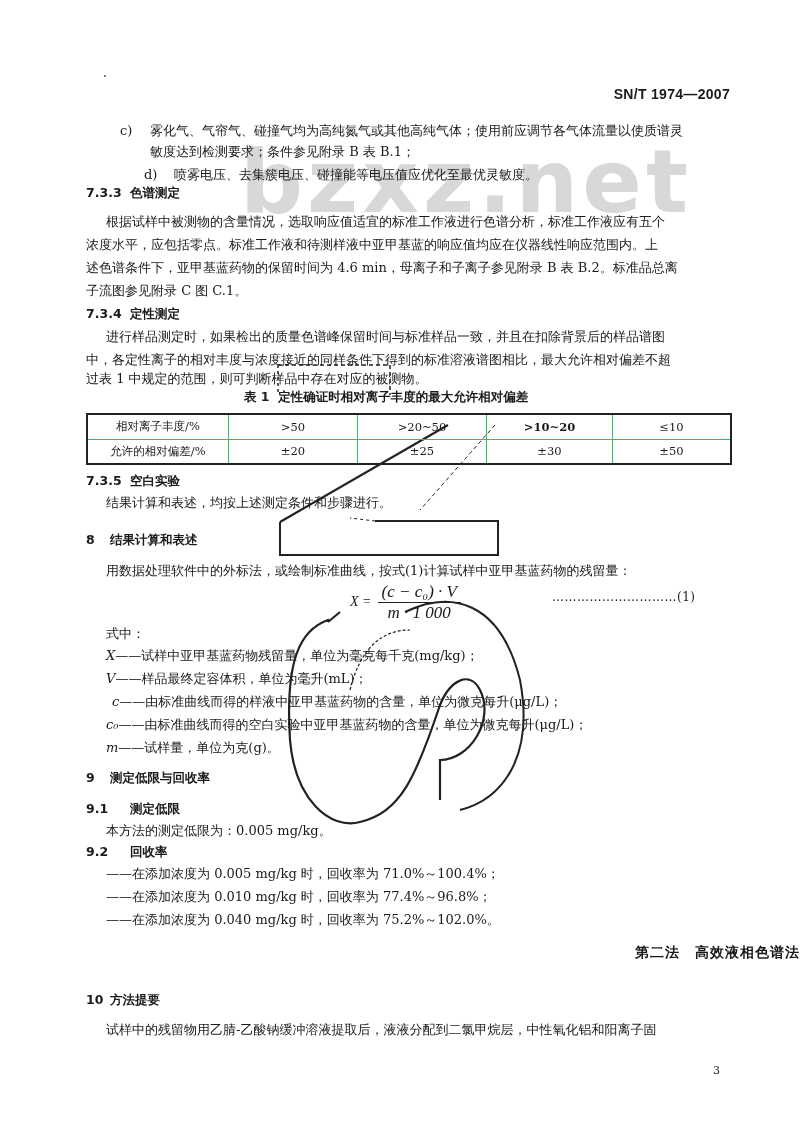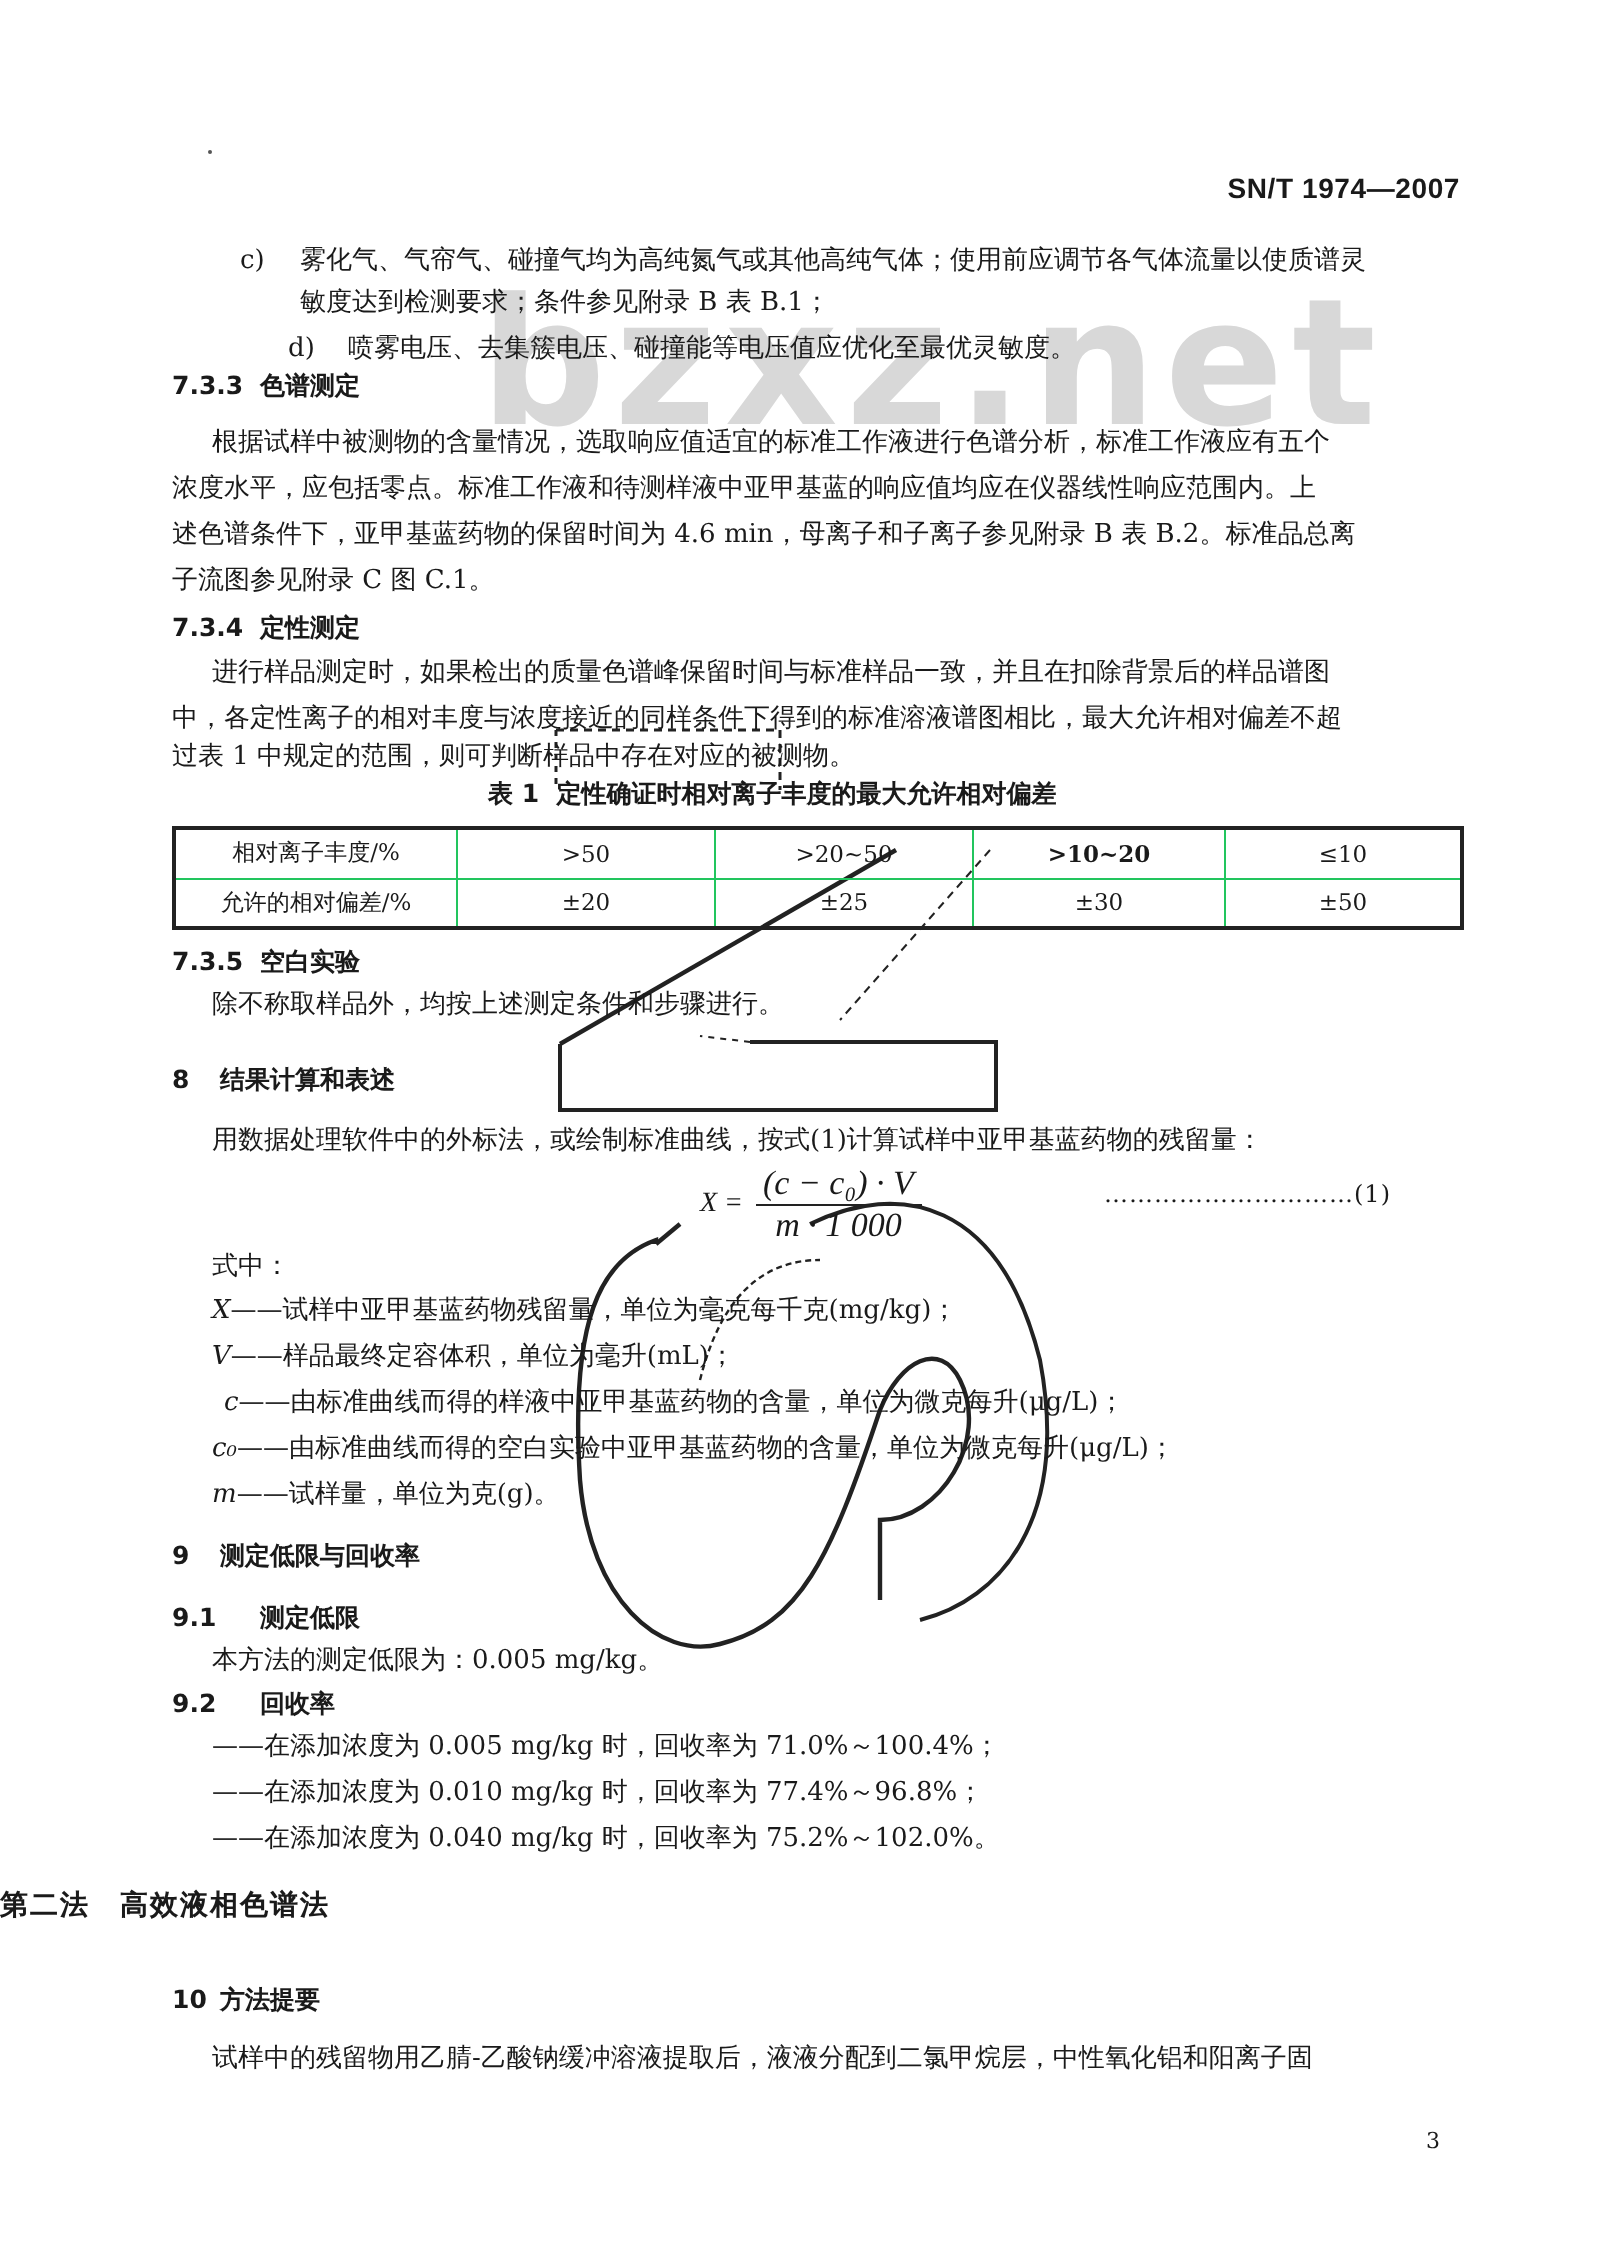--- a/index.html
+++ b/index.html
@@ -32,21 +32,21 @@
       position: absolute; left: 244px; top: 389px; font-family: "DejaVu Sans", sans-serif; font-weight: bold; font-size: 12.5px;
     }
     .formula {
       position: absolute; left: 350px; top: 582px; font-family: "Liberation Serif", serif; font-style: italic; font-size: 14px;
     }
     .formula .frac { display: inline-block; vertical-align: middle; text-align: center; margin-left: 6px; }
     .formula .frac span { display: block; padding: 0 4px; font-size: 17px; }
     .formula .frac .num { border-bottom: 1px solid #222; }
     .eq-no { position: absolute; left: 552px; top: 590px; font-size: 12px; letter-spacing: 0.5px; }
     .method-title {
-      position: absolute; left: 0; width: 800px; text-align: left; top: 944px;
+      position: absolute; left: 0; width: 800px; text-align: right; top: 944px;
       font-family: "DejaVu Sans", sans-serif; font-weight: bold; font-size: 14px; letter-spacing: 1px;
     }
     .page-no { position: absolute; right: 80px; top: 1064px; font-size: 11px; }
     .stamp { position: absolute; left: 0; top: 0; z-index: 1; pointer-events: none; }
     .dot { position: absolute; width: 2px; height: 2px; background: #555; border-radius: 1px; }
   </style>
 </head>
 <body>
 
 <div class="page">
@@ -112,21 +112,21 @@
         <td>±25</td>
         <td>±30</td>
         <td>±50</td>
       </tr>
     </tbody>
       </table>
 
     <div class="line h" style="left:86px;top:472px;">
       <span class="num">7.3.5</span><span>空白实验</span>
     </div>
-    <div class="line" style="left:106px;top:494px;">除不称取样品外，均按上述测定条件和步骤进行。</div>
+    <div class="line" style="left:106px;top:494px;">结果计算和表述，均按上述测定条件和步骤进行。</div>
 
     <div class="line h" style="left:86px;top:531px;">
       <span class="num wide">8</span><span>结果计算和表述</span>
     </div>
     <div class="line" style="left:106px;top:562px;">用数据处理软件中的外标法，或绘制标准曲线，按式(1)计算试样中亚甲基蓝药物的残留量：</div>
 
     <div class="formula">
       <span>X =</span><span class="frac"><span class="num">(c − c₀) · V</span><span>m · 1 000</span></span>
     </div>
     <div class="eq-no">…………………………(1)</div>

